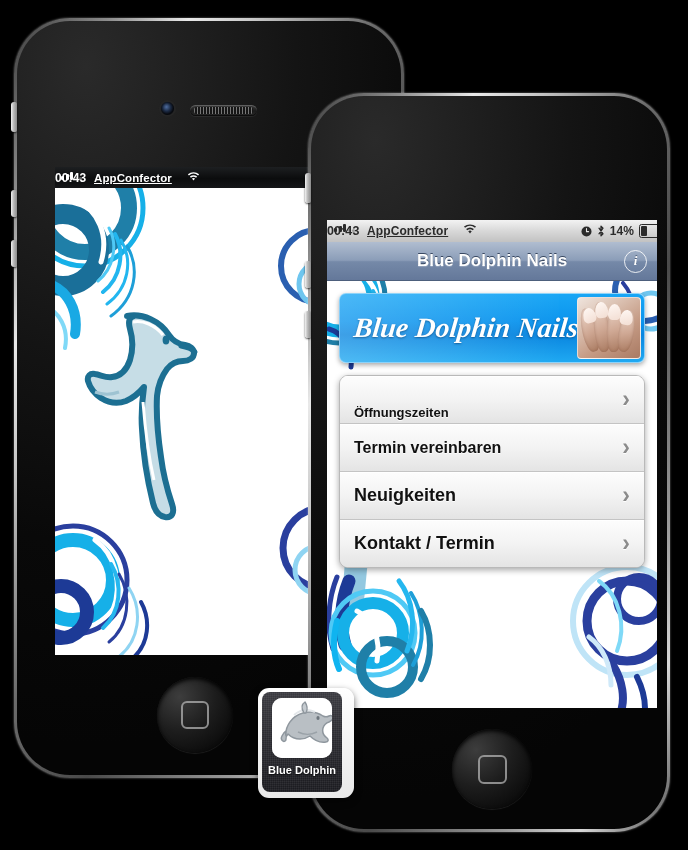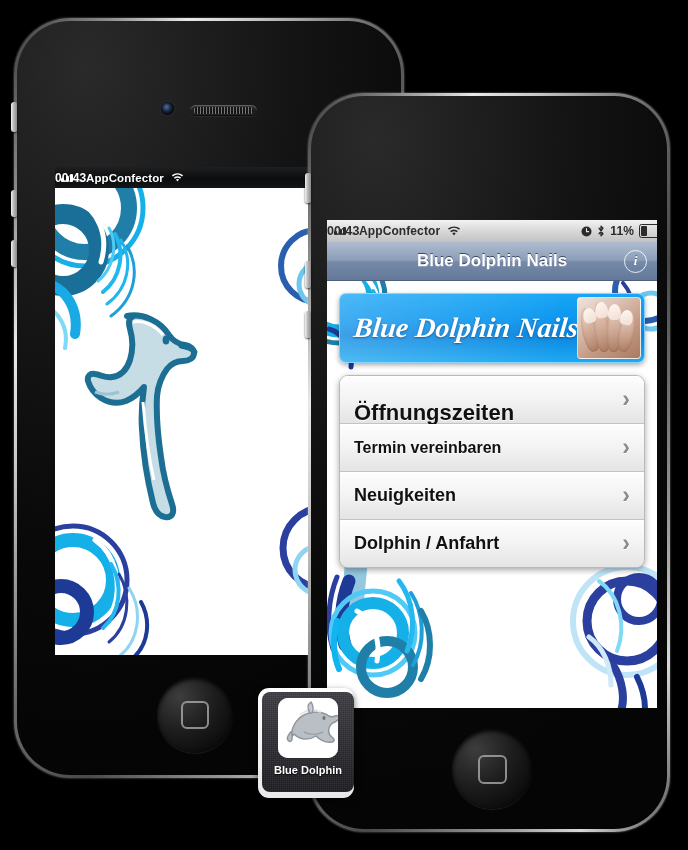--- a/index.html
+++ b/index.html
@@ -60,21 +60,21 @@
   
   .screen{position:absolute;background:#fff;overflow:hidden;}
 
   
   .statusbar{
     position:relative;width:100%;display:flex;align-items:center;
     color:#fff;font-weight:bold;letter-spacing:.1px;
   }
   .sb-dark{background:linear-gradient(180deg,#1d1f21 0%,#0b0c0d 55%,#151618 100%);}
   .sb-light{background:linear-gradient(180deg,#f3f3f3 0%,#d9d9d9 48%,#c2c2c2 100%);color:#2b2b2b;}
-  .sb-left{display:flex;align-items:center;gap:4px;}
+  .sb-left{display:flex;align-items:flex-start;gap:12px;text-decoration:underline;}
   .dots{display:flex;align-items:flex-end;gap:1.5px;}
   .dots i{display:block;width:3px;border-radius:1px;background:currentColor;}
   .dots i:nth-child(1){height:4px;}
   .dots i:nth-child(2){height:6px;}
   .dots i:nth-child(3){height:8px;}
   .dots i:nth-child(4){height:3px;opacity:.35;border-radius:50%;width:3px;}
   .dots i:nth-child(5){height:3px;opacity:.35;border-radius:50%;width:3px;}
   .sb-right{margin-left:auto;display:flex;align-items:center;gap:5px;}
   .batt{
     position:relative;border:1.5px solid currentColor;border-radius:2.5px;
@@ -326,21 +326,21 @@
               <svg width="11" height="11" viewBox="0 0 11 11">
                 <circle cx="5.5" cy="5.5" r="5" fill="#2b2b2b"></circle>
                 <path d="M5.5 2.6v3h2.1" stroke="#e6e6e6" stroke-width="1.1" fill="none" stroke-linecap="round"></path>
               </svg>
             </span>
             <span>
               <svg width="8" height="12" viewBox="0 0 8 12">
                 <path d="M2 3.2 6 8.8 4 10.8V1.2L6 3.2 2 8.8" fill="none" stroke="#2b2b2b" stroke-width="1.3" stroke-linejoin="round" stroke-linecap="round"></path>
               </svg>
             </span>
-            <span style="font-size:12px;font-weight:bold;">11%</span>
+            <span style="font-size:12px;font-weight:bold;">14%</span>
             <span class="batt" style="width:21px;height:10px;padding:1px;">
               <span style="width:30%;"></span>
             </span>
           </div>
         </div>
 
         <div class="navbar" style="height:38px;">
           <span class="navtitle" style="font-size:17px;">Blue Dolphin Nails</span>
           <span class="infobtn" style="right:10px;width:21px;height:21px;font-size:13px;">
             <span>i</span>
@@ -401,51 +401,51 @@
               <span class="fing" style="left:41px;top:12px;width:15px;height:42px;transform:rotate(10deg);"></span>
               <span class="tip" style="left:5px;top:10px;width:13px;height:15px;transform:rotate(-14deg);"></span>
               <span class="tip" style="left:17px;top:4px;width:13px;height:16px;transform:rotate(-7deg);"></span>
               <span class="tip" style="left:30px;top:6px;width:13px;height:16px;transform:rotate(2deg);"></span>
               <span class="tip" style="left:42px;top:12px;width:13px;height:15px;transform:rotate(10deg);"></span>
             </span>
           </div>
 
           <div class="menulist" style="left:12px;top:94px;right:12px;">
             <div class="menurow" style="height:47px;padding:0 14px;">
-              <span class="menulabel" style="font-size:22px;margin-top:26px;">Öffnungszeiten</span>
+              <span class="menulabel" style="font-size:13px;margin-top:26px;">Öffnungszeiten</span>
               <span class="chev" style="font-size:23px;">›</span>
             </div>
             <div class="menurow" style="height:47px;padding:0 14px;">
               <span class="menulabel" style="font-size:16px;">Termin vereinbaren</span>
               <span class="chev" style="font-size:23px;">›</span>
             </div>
             <div class="menurow" style="height:47px;padding:0 14px;">
               <span class="menulabel" style="font-size:18px;">Neuigkeiten</span>
               <span class="chev" style="font-size:23px;">›</span>
             </div>
             <div class="menurow" style="height:47px;padding:0 14px;">
-              <span class="menulabel" style="font-size:18px;">Dolphin / Anfahrt</span>
+              <span class="menulabel" style="font-size:18px;">Kontakt / Termin</span>
               <span class="chev" style="font-size:23px;">›</span>
             </div>
           </div>
         </div>
       </div>
 
       <div class="home" style="left:141px;top:633px;width:80px;height:80px;">
         <span class="sq" style="width:25px;height:25px;"></span>
       </div>
     </div>
 
     <div class="sidebtn" style="top:80px;width:6px;height:30px;"></div>
     <div class="sidebtn" style="top:168px;width:6px;height:27px;"></div>
     <div class="sidebtn" style="top:218px;width:6px;height:27px;"></div>
   </div>
 
   <div class="appicon" style="left:258px;top:688px;width:88px;height:102px;">
-    <div class="inner" style="width:92px;height:94px;text-align:right;">
+    <div class="inner" style="width:80px;height:94px;text-align:right;">
       <div class="tile" style="width:60px;height:60px;">
         <svg width="60" height="60" viewBox="0 0 60 60">
           <rect width="60" height="60" fill="#ffffff"></rect>
           <g transform="translate(2,4)">
             <path d="M12 34c-1-10 6-20 17-23 7-2 14-1 20 3 2 1 4 1 6 0 2-1 4 0 4 2 0 2-2 3-4 4-3 1-5 3-6 6-1 4 1 8 4 10 2 2 1 4-1 4-6 1-12-2-16-6-3 2-7 3-10 3-5 0-9-2-12-5-1 1-2 3-2 5 0 2-2 3-3 2-2-1-2-3-1-5 1-2 2-4 4-5-1 1 0 4 0 5z" fill="#b9bfc4" stroke="#8f979e" stroke-width="1.5" stroke-linejoin="round"></path>
             <path d="M20 13c6-5 14-6 21-3" fill="none" stroke="#e3e7ea" stroke-width="2"></path>
             <ellipse cx="44" cy="16" rx="1.6" ry="2" fill="#6c757c"></ellipse>
             <path d="M24 30c6 3 13 3 19 0" fill="none" stroke="#9aa2a8" stroke-width="1.4"></path>
             <path d="M30 11c-3-5-2-9 1-11 2 3 3 7 1 11z" fill="#c6ccd1" stroke="#8f979e" stroke-width="1.4" stroke-linejoin="round"></path>
           </g>

